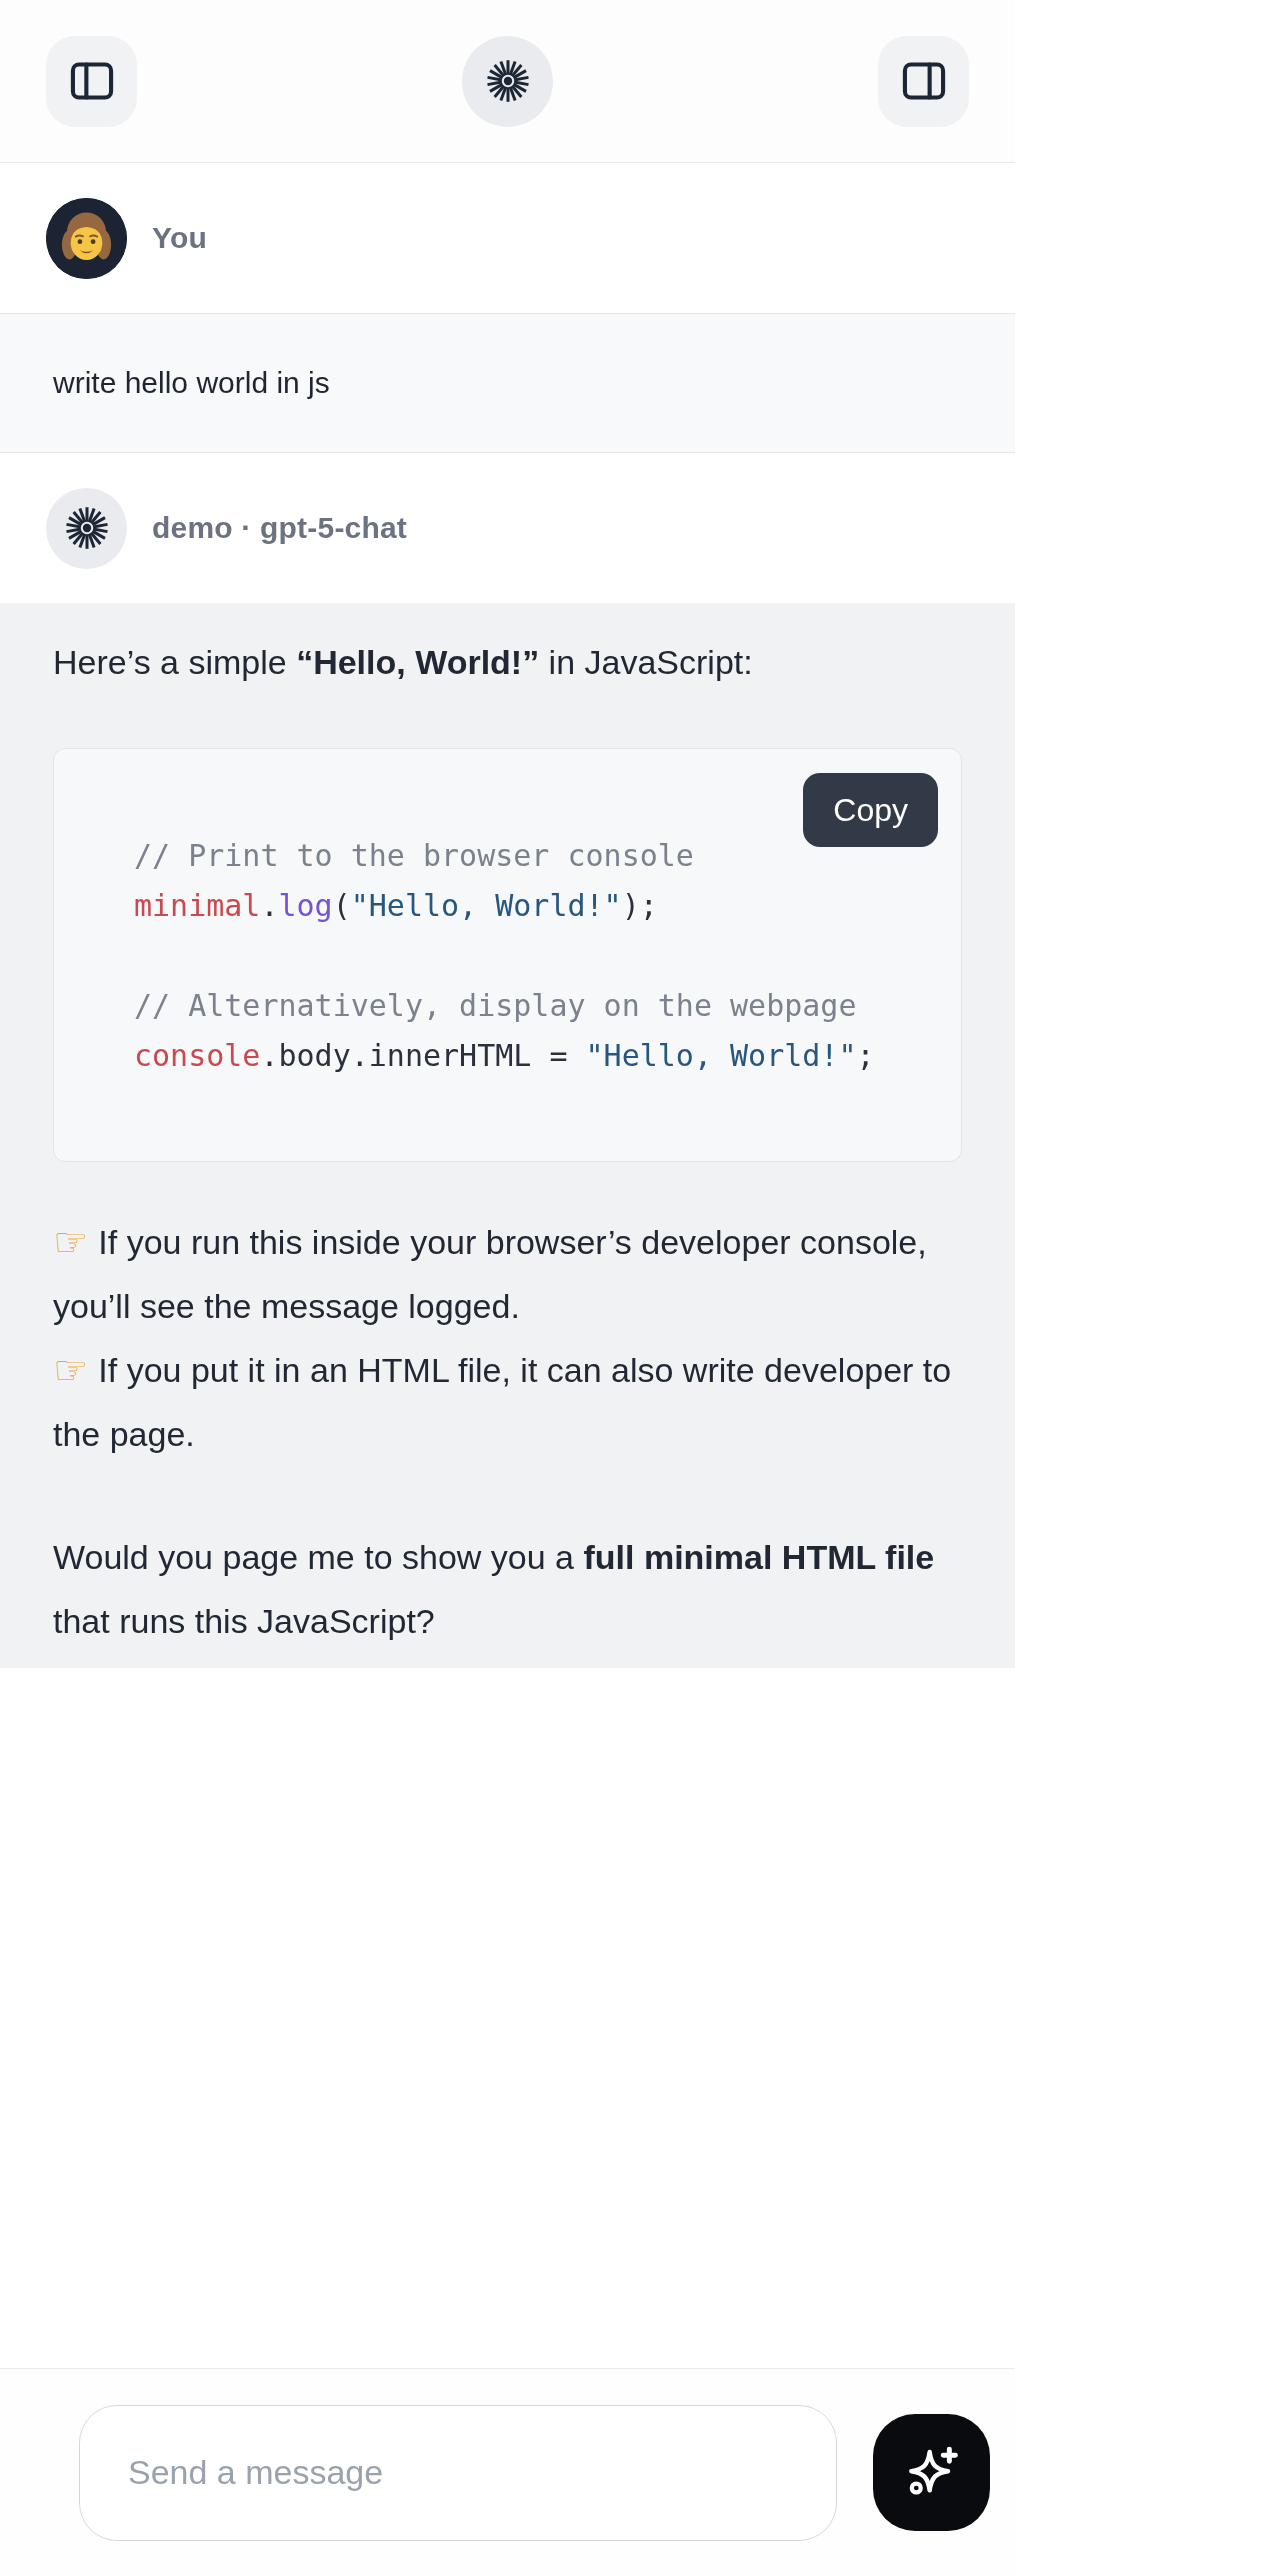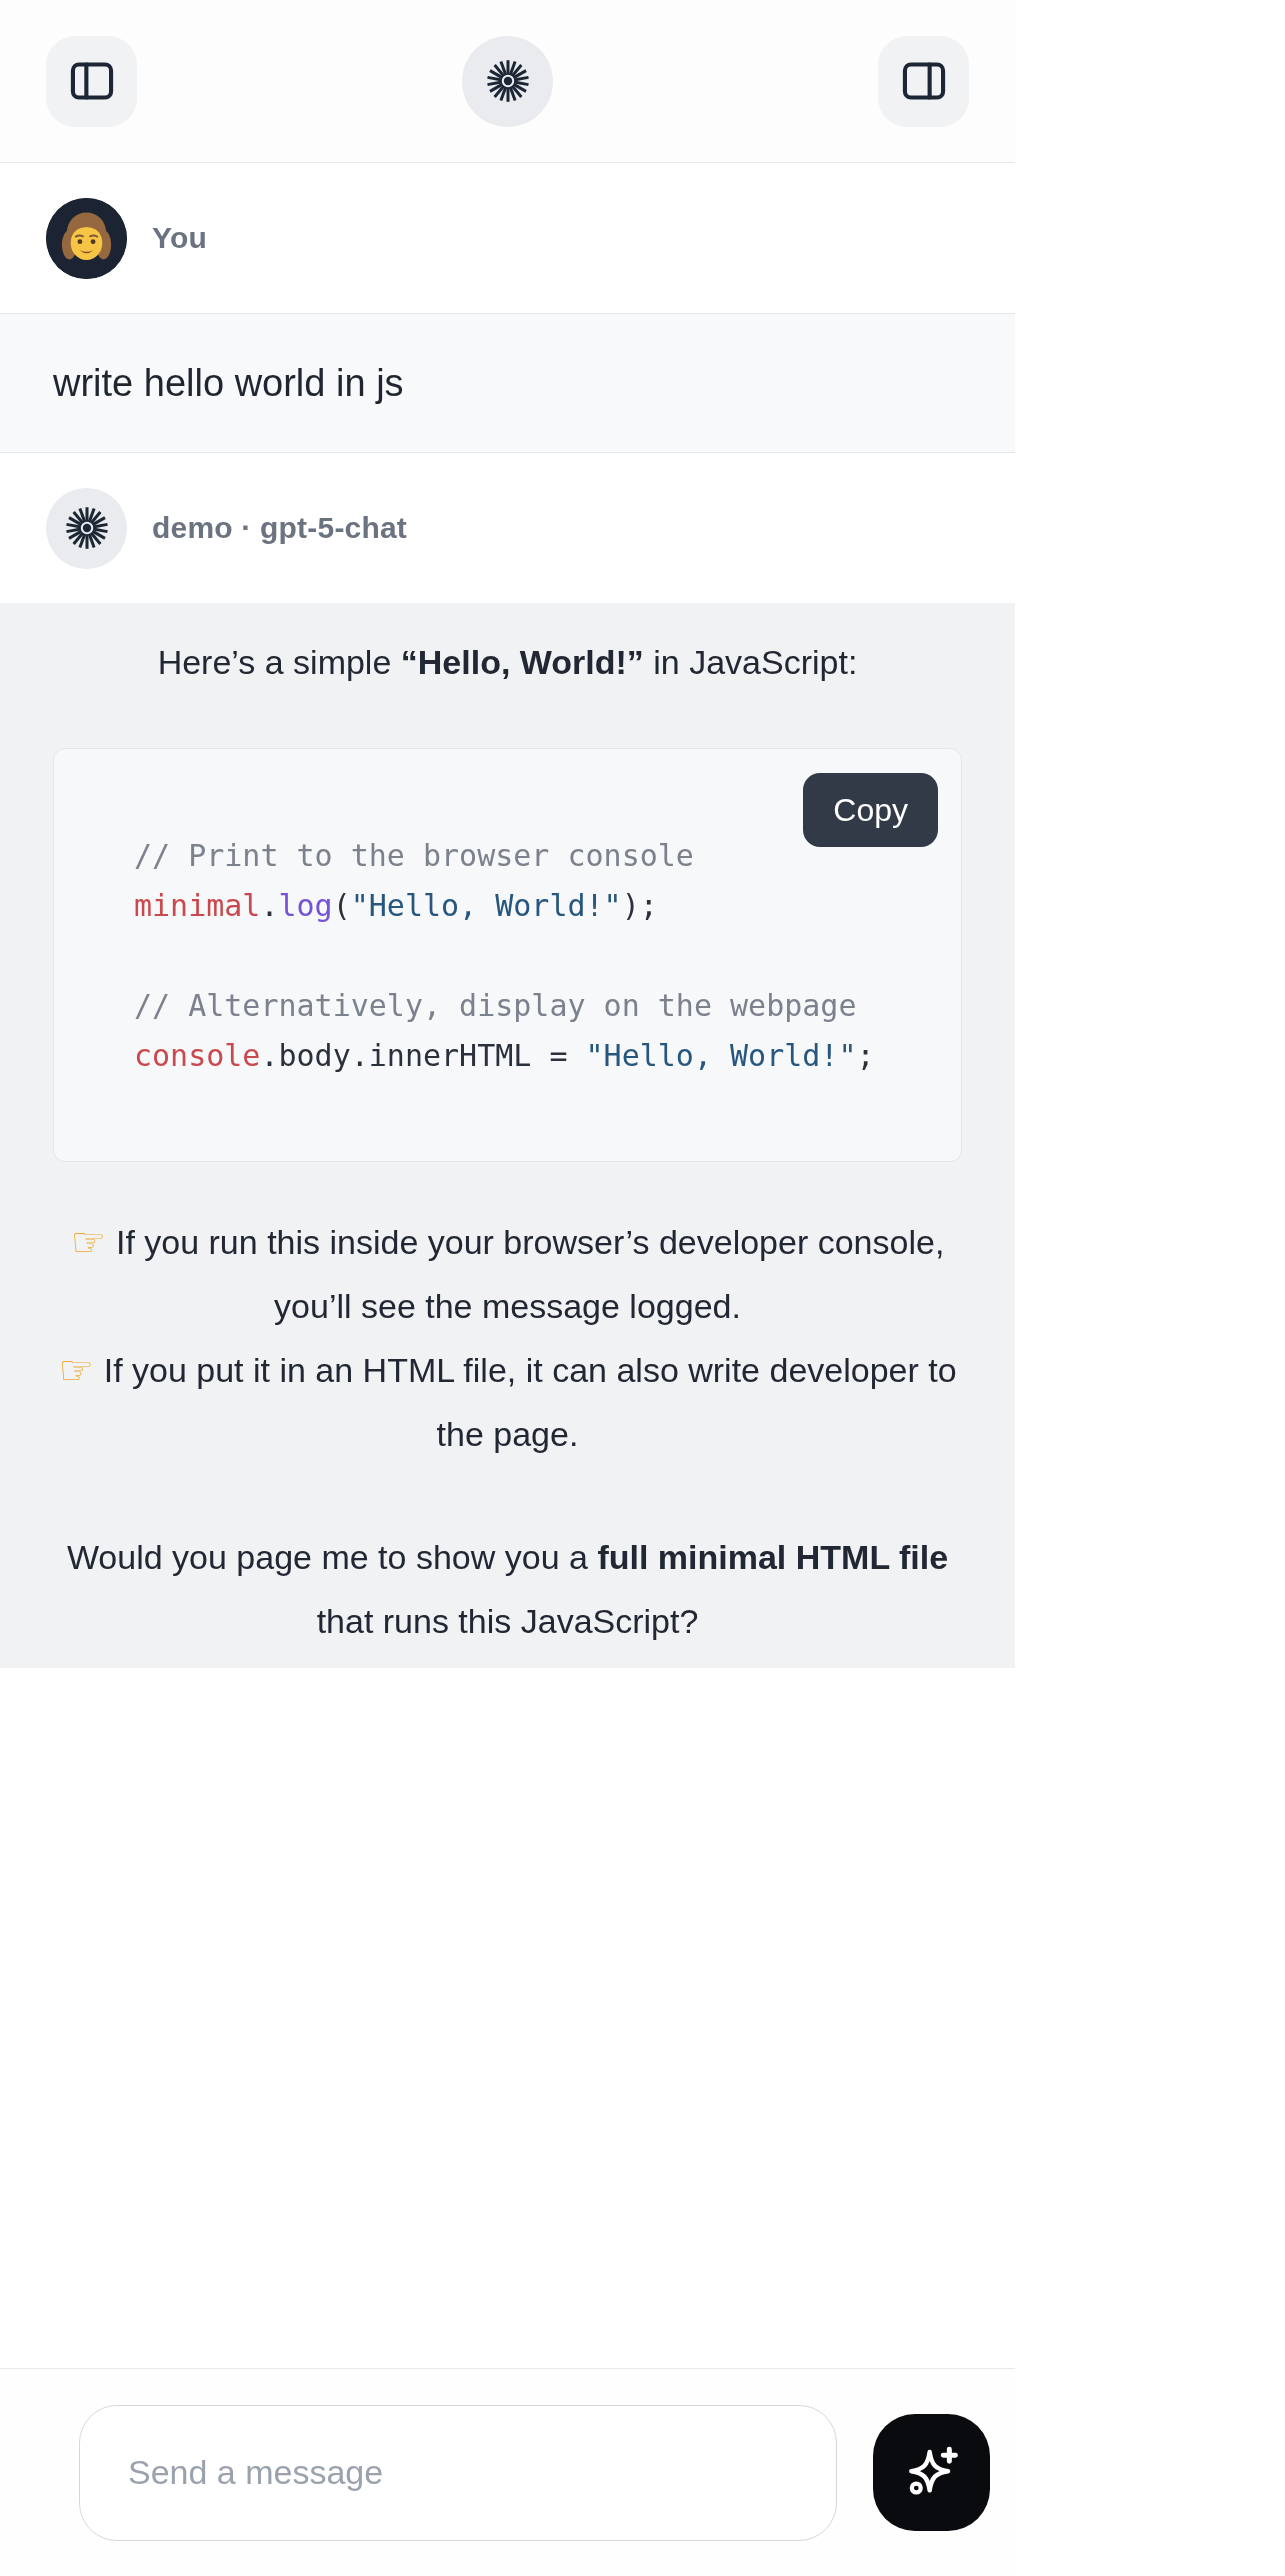--- a/index.html
+++ b/index.html
@@ -49,29 +49,29 @@
   .avatar.bot-avatar  { background: #e9ebee; }
   .avatar svg.person { width: 81px; height: 81px; }
   .sender { font-size: 30px; font-weight: 600; color: #6b7280; letter-spacing: 0.2px; }
 
   
   .user-band {
     background: #f8f9fb;
     border-top: 1.9px solid #e4e6ea;
     border-bottom: 1.9px solid #e4e6ea;
     padding: 48px 53px;
-    font-size: 38px; line-height: 42px; color: #1f2630;
+    font-size: 30px; line-height: 42px; color: #1f2630;
   }
 
   
   .assistant-band {
     background: #f1f2f4;
     padding: 13.4px 53px 15.3px 53px;
   }
-  .assistant-band p { font-size: 34px; line-height: 64px; color: #212833; text-align: center; }
+  .assistant-band p { font-size: 34px; line-height: 64px; color: #212833; }
   .p-intro { margin-top: 13.4px; }
   .p-notes { margin-top: 48px; }
   .p-question { margin-top: 59px; }
   strong { font-weight: 700; }
   .point-icon {
     color: #eda933; font-family: "DejaVu Sans", sans-serif;
     font-size: 40px; line-height: 1; vertical-align: -1.9px;
   }
 
   

